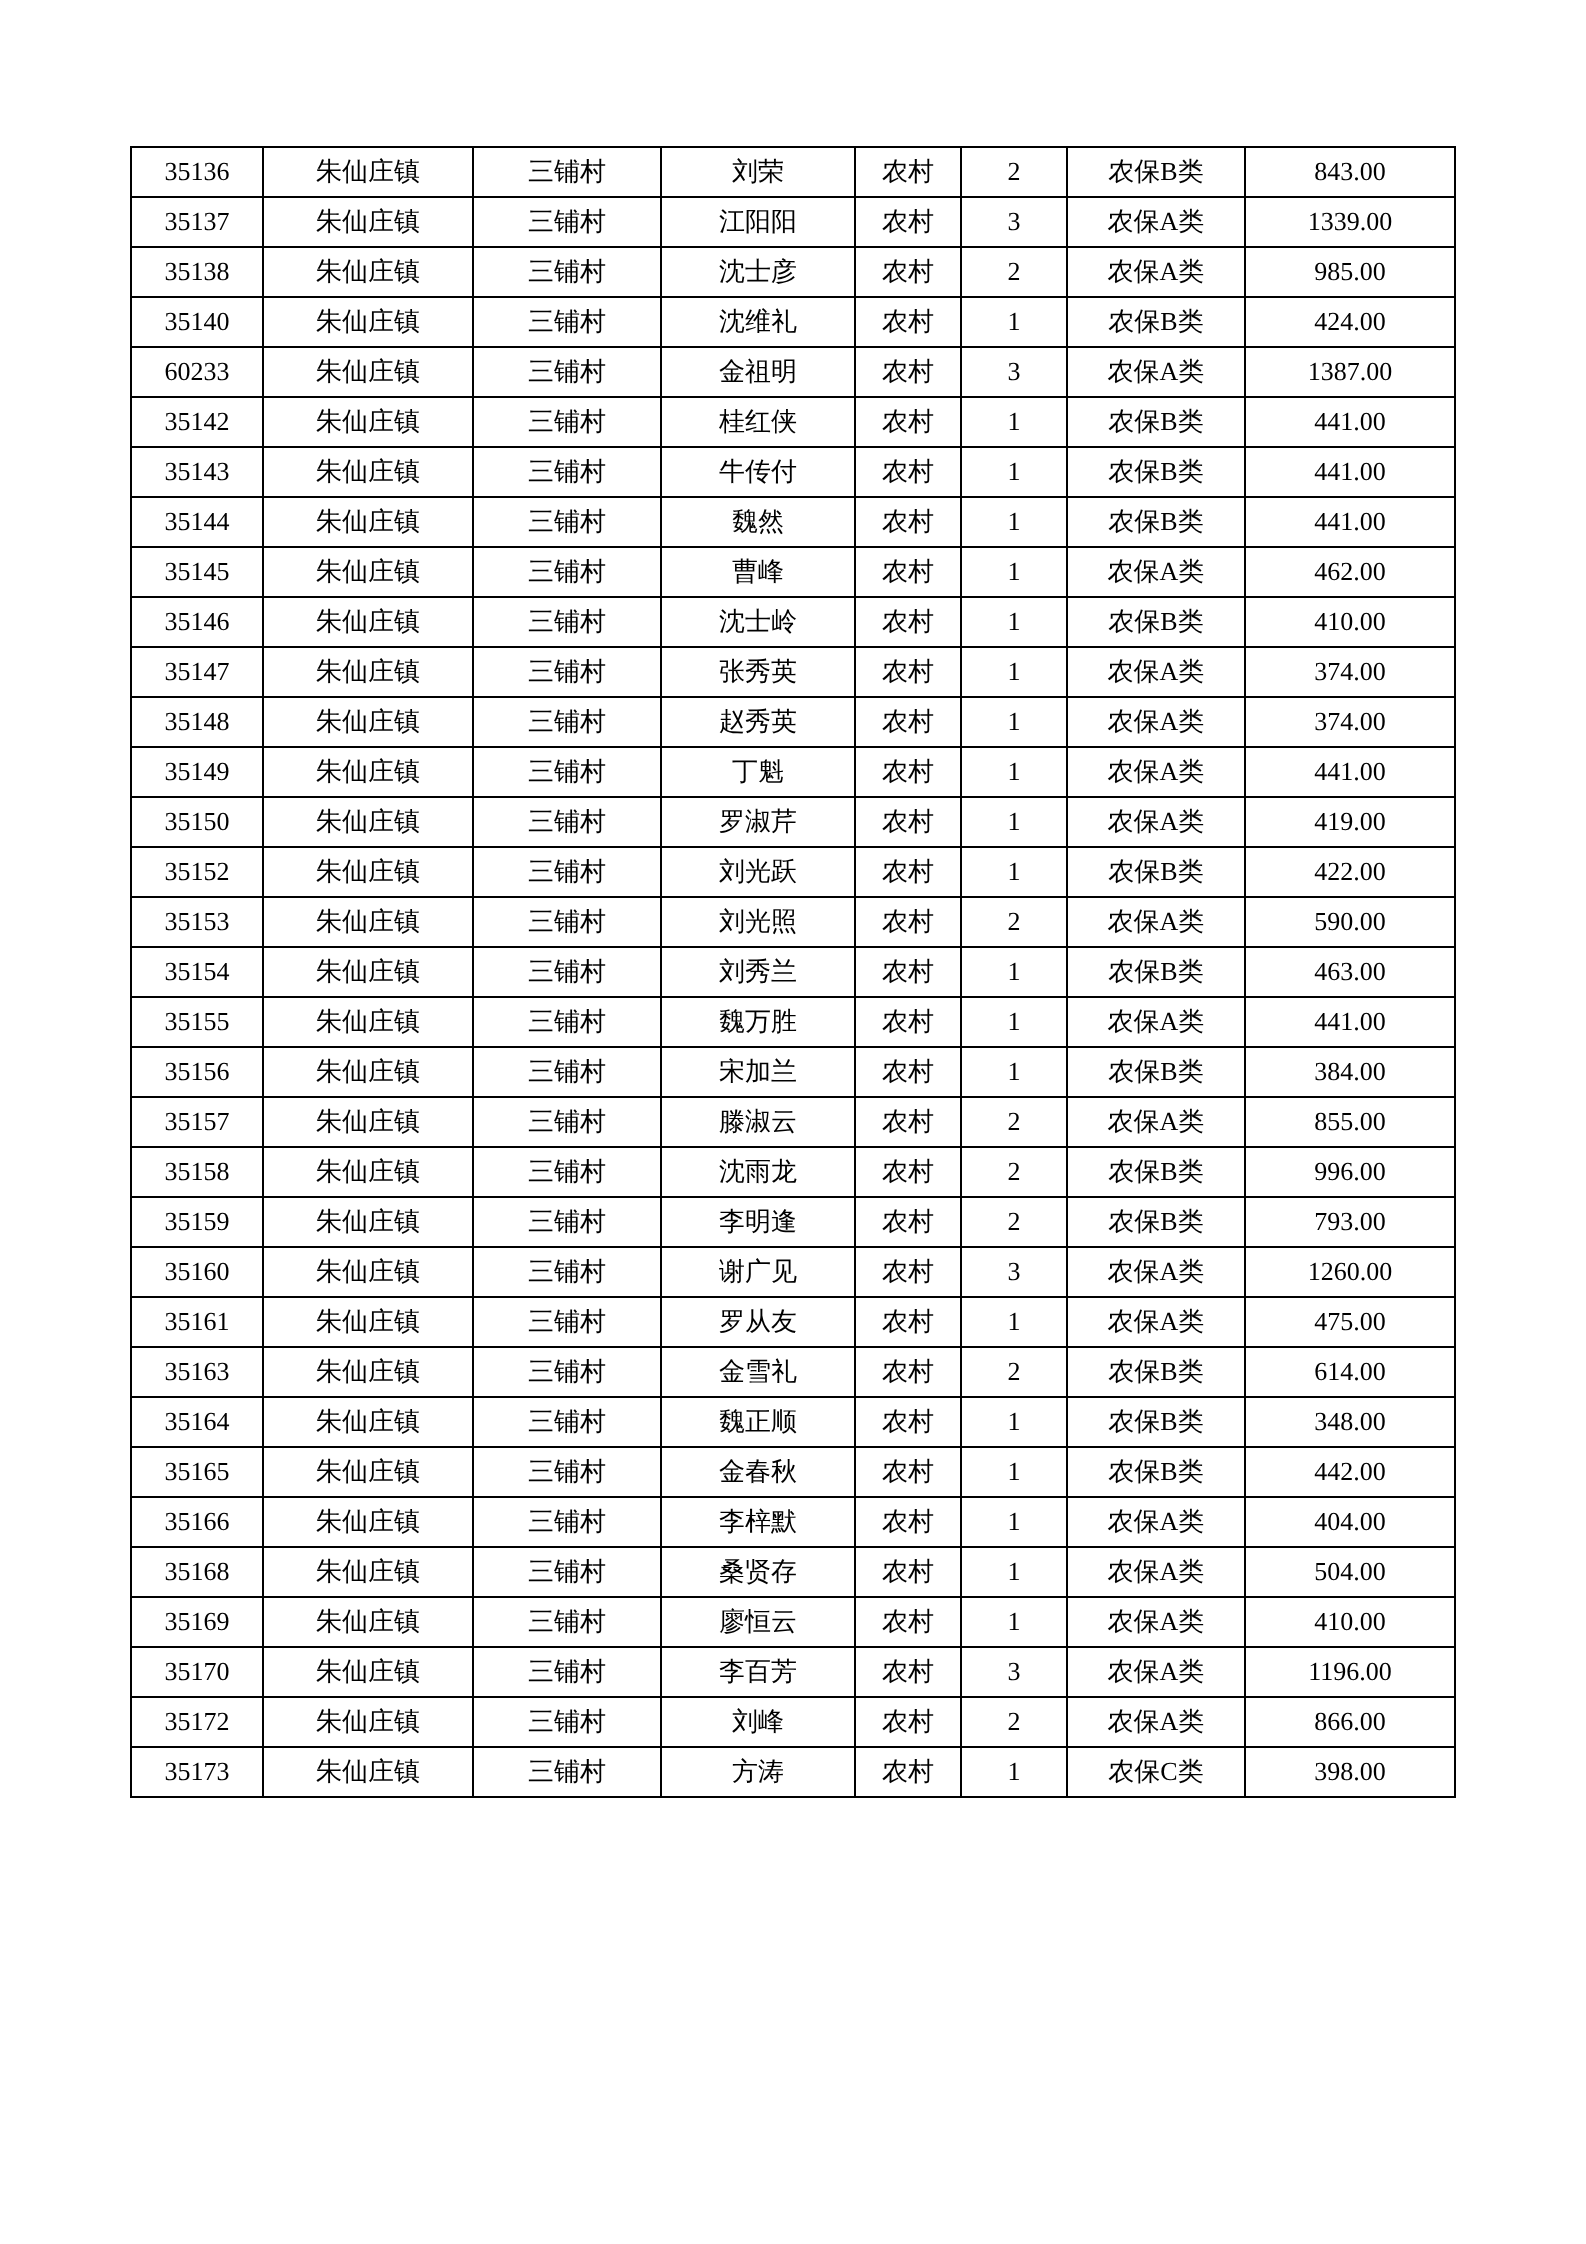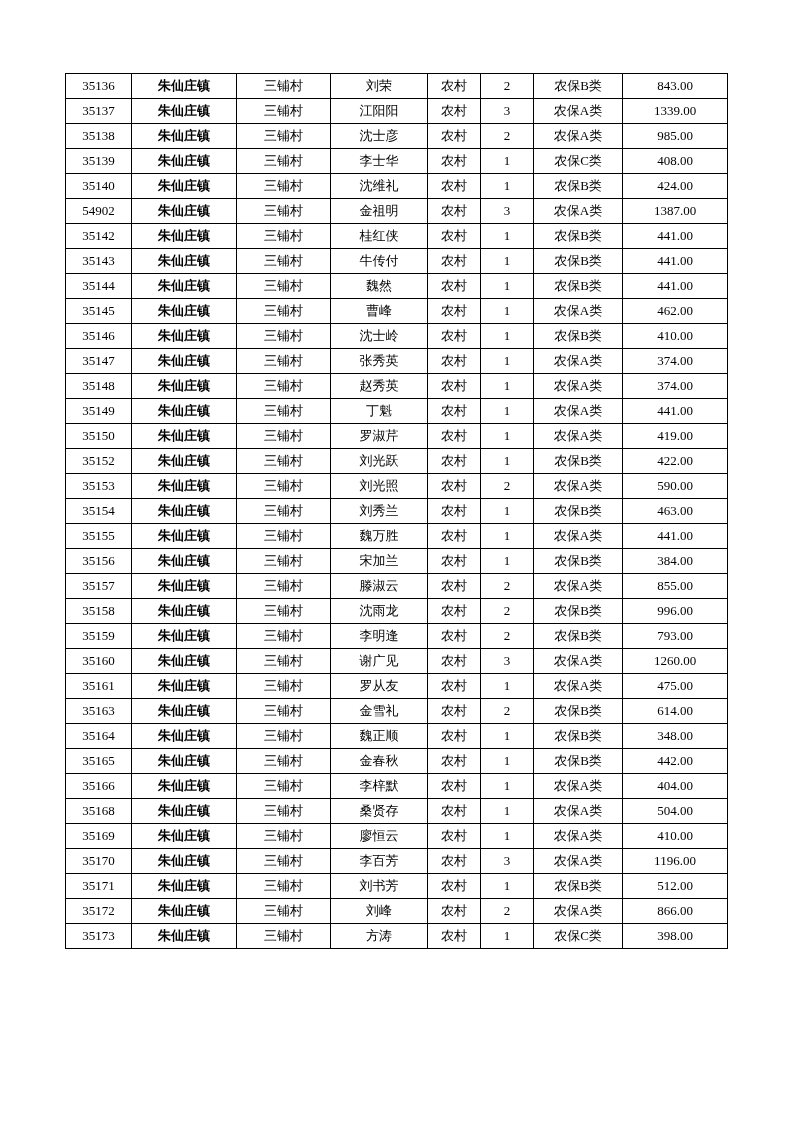--- a/index.html
+++ b/index.html
@@ -37,21 +37,21 @@
     overflow: hidden;
   }
   col.c-id       { width: 66px; }
   col.c-town     { width: 105px; }
   col.c-village  { width: 94px; }
   col.c-name     { width: 97px; }
   col.c-type     { width: 53px; }
   col.c-count    { width: 53px; }
   col.c-category { width: 89px; }
   col.c-amount   { width: 105px; }
-  td.c-town { font-weight: bold; }
+  td.c-town { font-weight: normal; }
   td.c-amount {
     text-align: right;
     padding-right: 33px;
   }
 </style>
 </head>
 <body>
 
 <div class="page">
   <table class="grid">
@@ -90,41 +90,31 @@
     <td class="c-id">35138</td>
     <td class="c-town">朱仙庄镇</td>
     <td class="c-village">三铺村</td>
     <td class="c-name">沈士彦</td>
     <td class="c-type">农村</td>
     <td class="c-count">2</td>
     <td class="c-category">农保A类</td>
     <td class="c-amount">985.00</td>
   </tr>
         <tr>
-    <td class="c-id">35139</td>
-    <td class="c-town">朱仙庄镇</td>
-    <td class="c-village">三铺村</td>
-    <td class="c-name">李士华</td>
-    <td class="c-type">农村</td>
-    <td class="c-count">1</td>
-    <td class="c-category">农保C类</td>
-    <td class="c-amount">408.00</td>
-  </tr>
-        <tr>
     <td class="c-id">35140</td>
     <td class="c-town">朱仙庄镇</td>
     <td class="c-village">三铺村</td>
     <td class="c-name">沈维礼</td>
     <td class="c-type">农村</td>
     <td class="c-count">1</td>
     <td class="c-category">农保B类</td>
     <td class="c-amount">424.00</td>
   </tr>
         <tr>
-    <td class="c-id">54902</td>
+    <td class="c-id">60233</td>
     <td class="c-town">朱仙庄镇</td>
     <td class="c-village">三铺村</td>
     <td class="c-name">金祖明</td>
     <td class="c-type">农村</td>
     <td class="c-count">3</td>
     <td class="c-category">农保A类</td>
     <td class="c-amount">1387.00</td>
   </tr>
         <tr>
     <td class="c-id">35142</td>
@@ -378,30 +368,20 @@
   </tr>
         <tr>
     <td class="c-id">35170</td>
     <td class="c-town">朱仙庄镇</td>
     <td class="c-village">三铺村</td>
     <td class="c-name">李百芳</td>
     <td class="c-type">农村</td>
     <td class="c-count">3</td>
     <td class="c-category">农保A类</td>
     <td class="c-amount">1196.00</td>
-  </tr>
-        <tr>
-    <td class="c-id">35171</td>
-    <td class="c-town">朱仙庄镇</td>
-    <td class="c-village">三铺村</td>
-    <td class="c-name">刘书芳</td>
-    <td class="c-type">农村</td>
-    <td class="c-count">1</td>
-    <td class="c-category">农保B类</td>
-    <td class="c-amount">512.00</td>
   </tr>
         <tr>
     <td class="c-id">35172</td>
     <td class="c-town">朱仙庄镇</td>
     <td class="c-village">三铺村</td>
     <td class="c-name">刘峰</td>
     <td class="c-type">农村</td>
     <td class="c-count">2</td>
     <td class="c-category">农保A类</td>
     <td class="c-amount">866.00</td>

